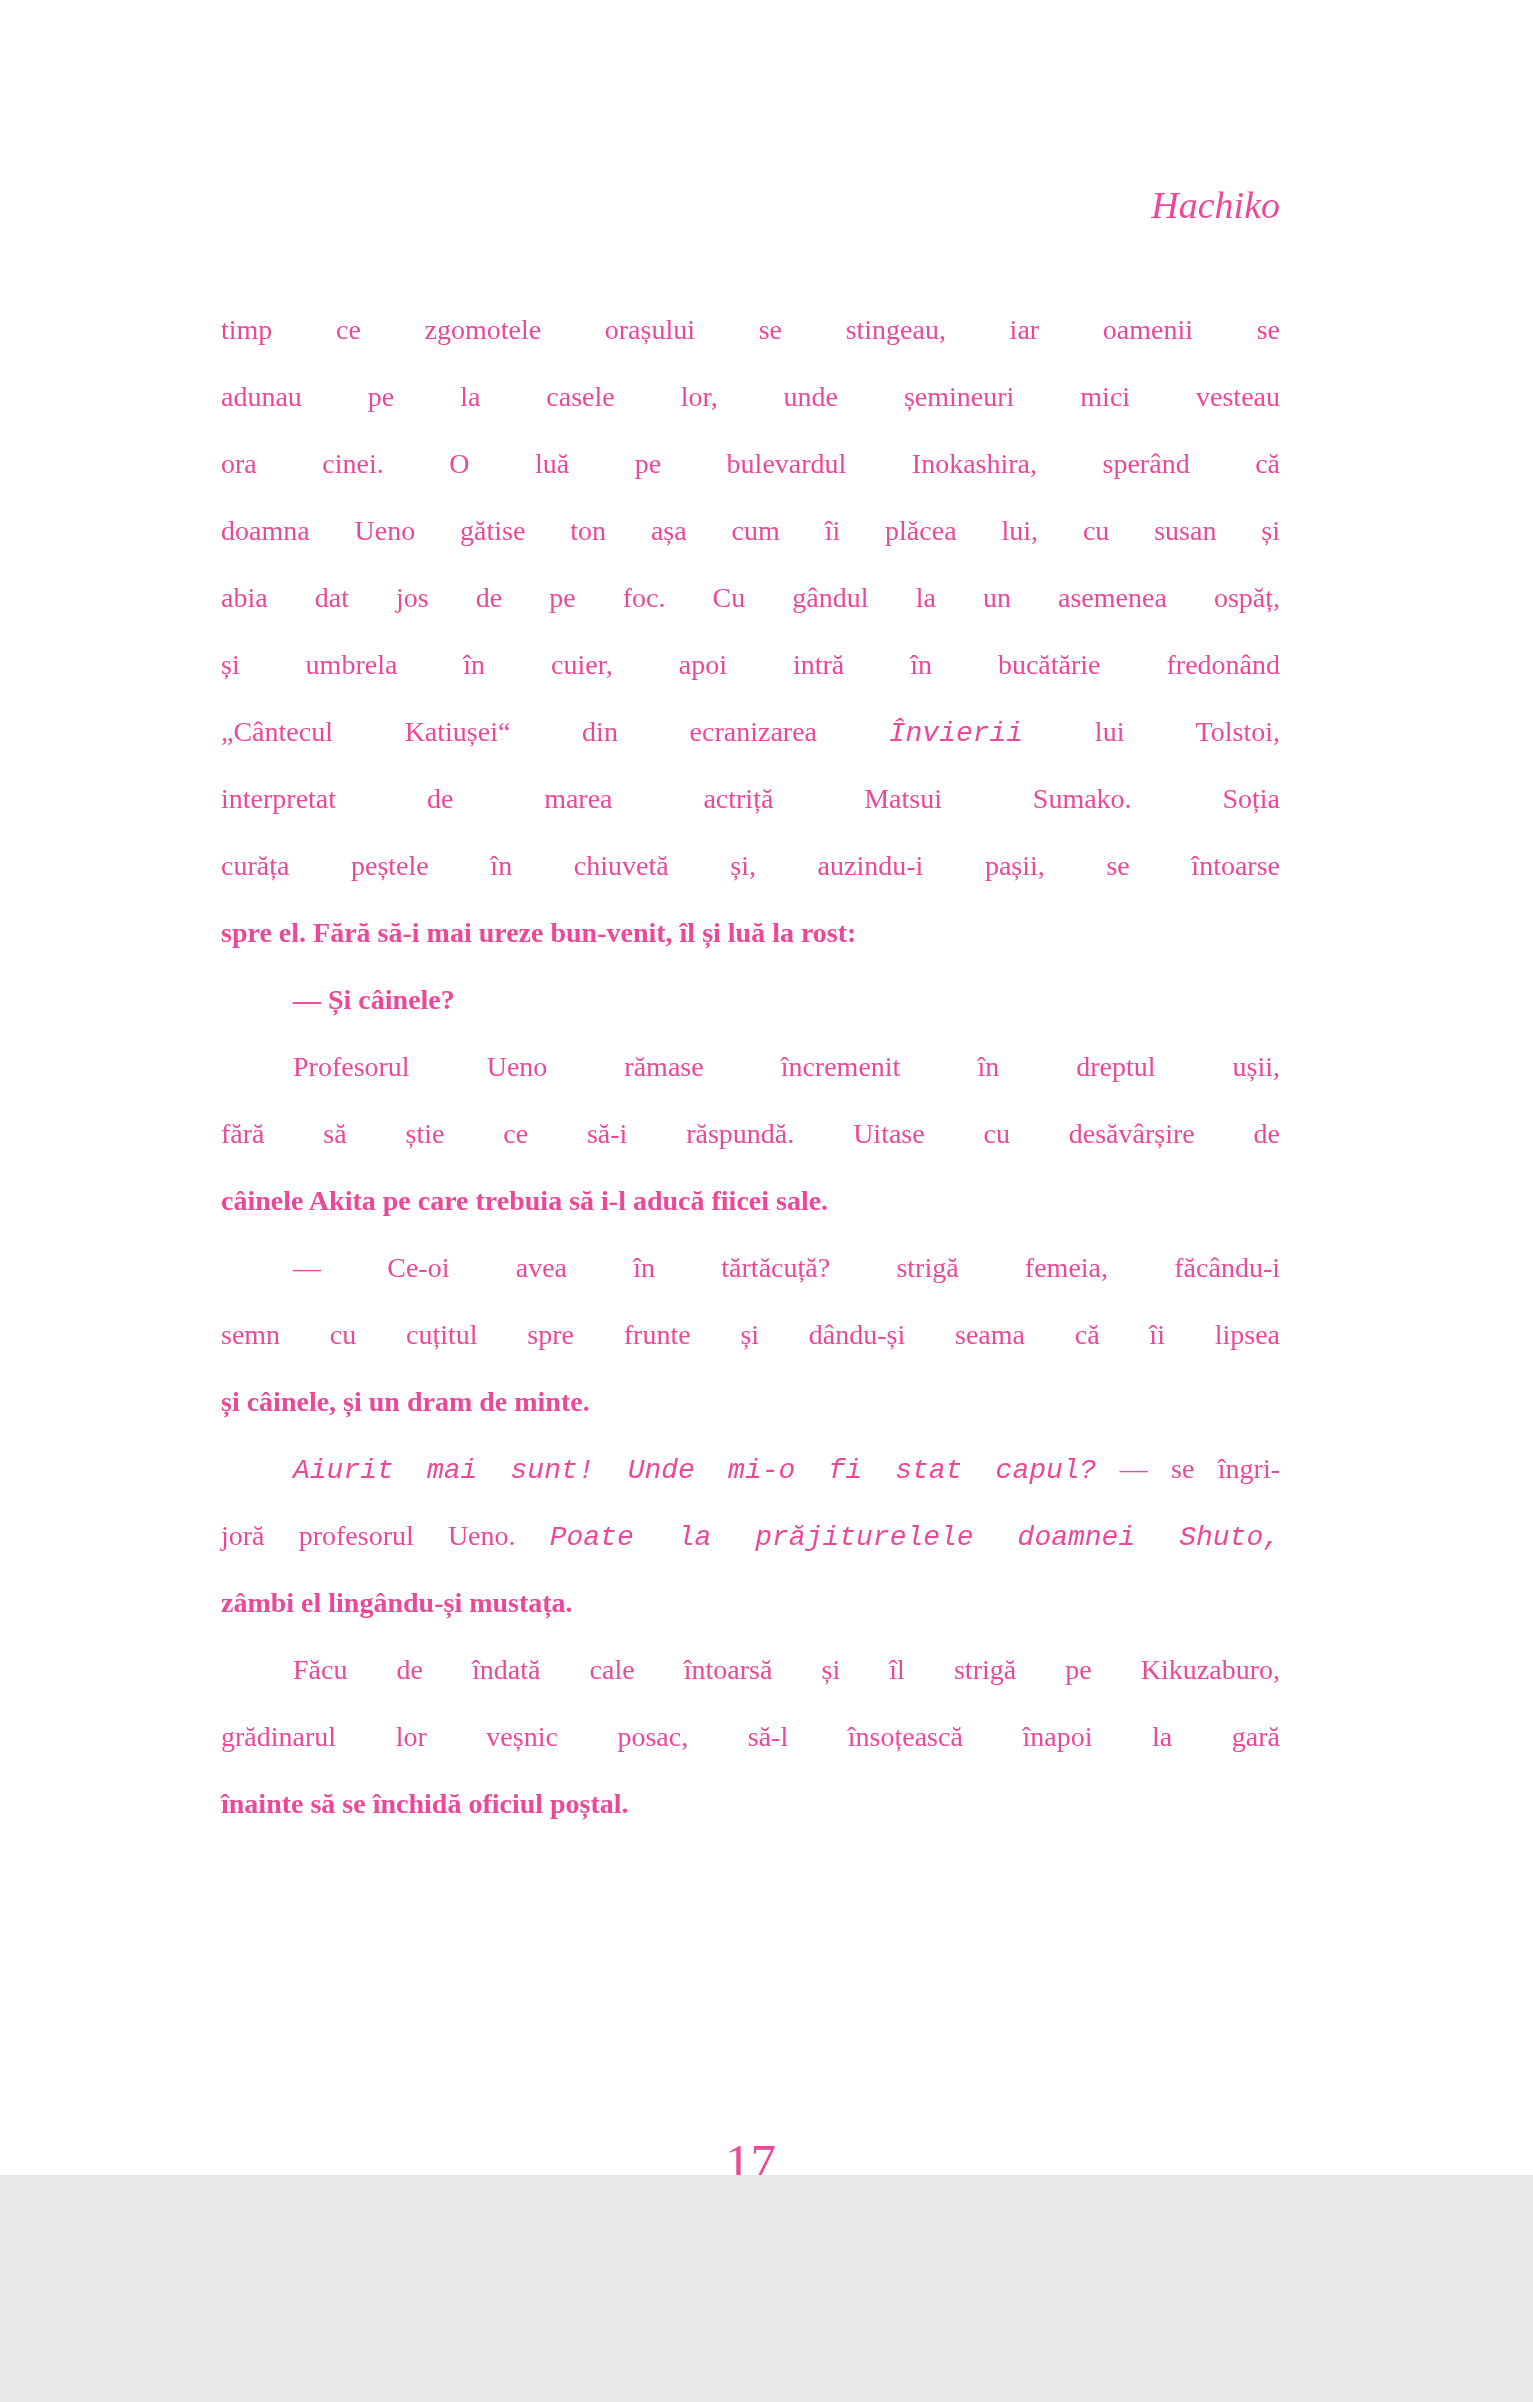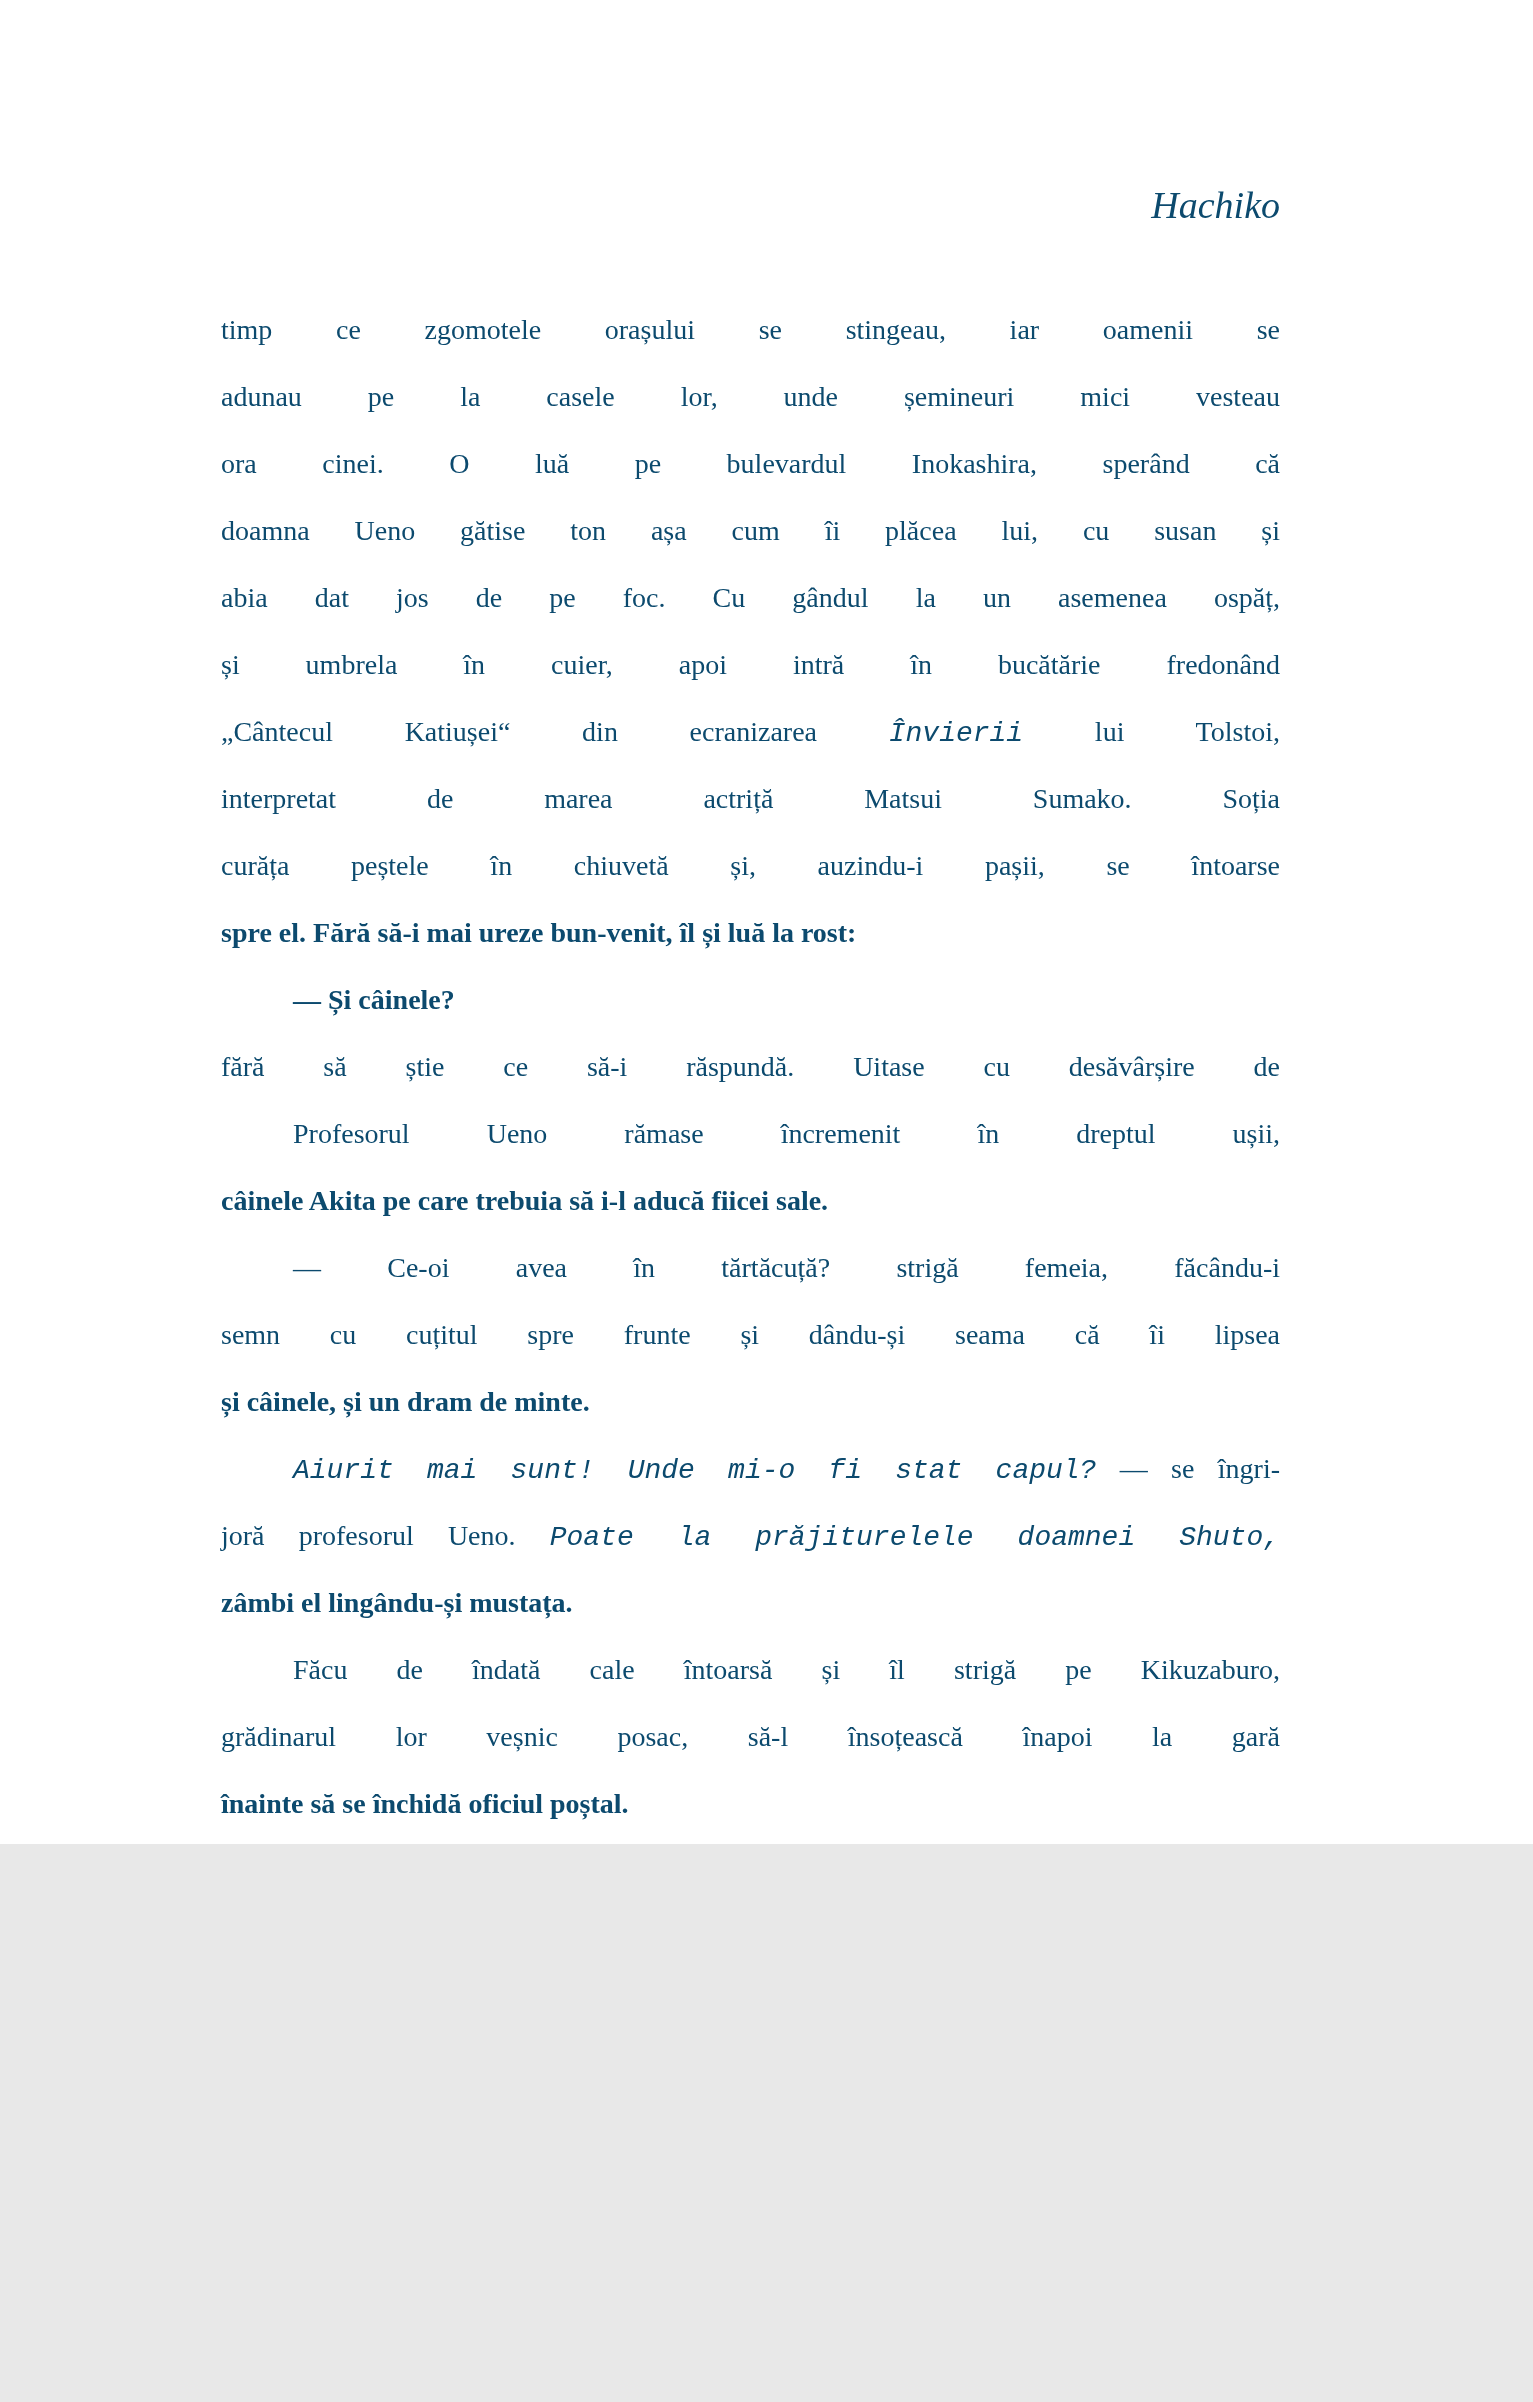--- a/index.html
+++ b/index.html
@@ -3,24 +3,24 @@
 <meta charset="utf-8">
 <style>
   html, body {
     margin: 0;
     padding: 0;
     background: #e8e8e8;
   }
   .page {
     position: relative;
     width: 1533px;
-    height: 1844px;
+    height: 2175px;
     margin: 0 auto;
     background: #ffffff;
-    color: #0c4a6e;
+    color: #ec4899;
     font-family: "Liberation Serif", "DejaVu Serif", serif;
     overflow: hidden;
   }
   .running-head {
     position: absolute;
     left: 221px;
     top: 183px;
     width: 1059px;
     text-align: right;
     font-style: italic;
@@ -75,22 +75,22 @@
       <div class="line"><span>adunau pe la casele lor, unde șemineuri mici vesteau</span></div>
       <div class="line"><span>ora cinei. O luă pe bulevardul Inokashira, sperând că</span></div>
       <div class="line"><span>doamna Ueno gătise ton așa cum îi plăcea lui, cu susan și</span></div>
       <div class="line"><span>abia dat jos de pe foc. Cu gândul la un asemenea ospăț,</span></div>
       <div class="line"><span>și umbrela în cuier, apoi intră în bucătărie fredonând</span></div>
       <div class="line"><span>„Cântecul Katiușei“ din ecranizarea </span><span class="it">Învierii</span><span> lui Tolstoi,</span></div>
       <div class="line"><span>interpretat de marea actriță Matsui Sumako. Soția</span></div>
       <div class="line"><span>curăța peștele în chiuvetă și, auzindu-i pașii, se întoarse</span></div>
       <div class="line last"><span>spre el. Fără să-i mai ureze bun-venit, îl și luă la rost:</span></div>
       <div class="line indent last"><span>— Și câinele?</span></div>
+      <div class="line indent"><span>Profesorul Ueno rămase încremenit în dreptul ușii,</span></div>
       <div class="line"><span>fără să știe ce să-i răspundă. Uitase cu desăvârșire de</span></div>
-      <div class="line indent"><span>Profesorul Ueno rămase încremenit în dreptul ușii,</span></div>
       <div class="line last"><span>câinele Akita pe care trebuia să i-l aducă fiicei sale.</span></div>
       <div class="line indent"><span>— Ce-oi avea în tărtăcuță? strigă femeia, făcându-i</span></div>
       <div class="line"><span>semn cu cuțitul spre frunte și dându-și seama că îi lipsea</span></div>
       <div class="line last"><span>și câinele, și un dram de minte.</span></div>
       <div class="line indent"><span class="it">Aiurit mai sunt! Unde mi-o fi stat capul?</span><span> — se îngri-</span></div>
       <div class="line"><span>joră profesorul Ueno. </span><span class="it">Poate la prăjiturelele doamnei Shuto,</span></div>
       <div class="line last"><span>zâmbi el lingându-și mustața.</span></div>
       <div class="line indent"><span>Făcu de îndată cale întoarsă și îl strigă pe Kikuzaburo,</span></div>
       <div class="line"><span>grădinarul lor veșnic posac, să-l însoțească înapoi la gară</span></div>
       <div class="line last"><span>înainte să se închidă oficiul poștal.</span></div>

